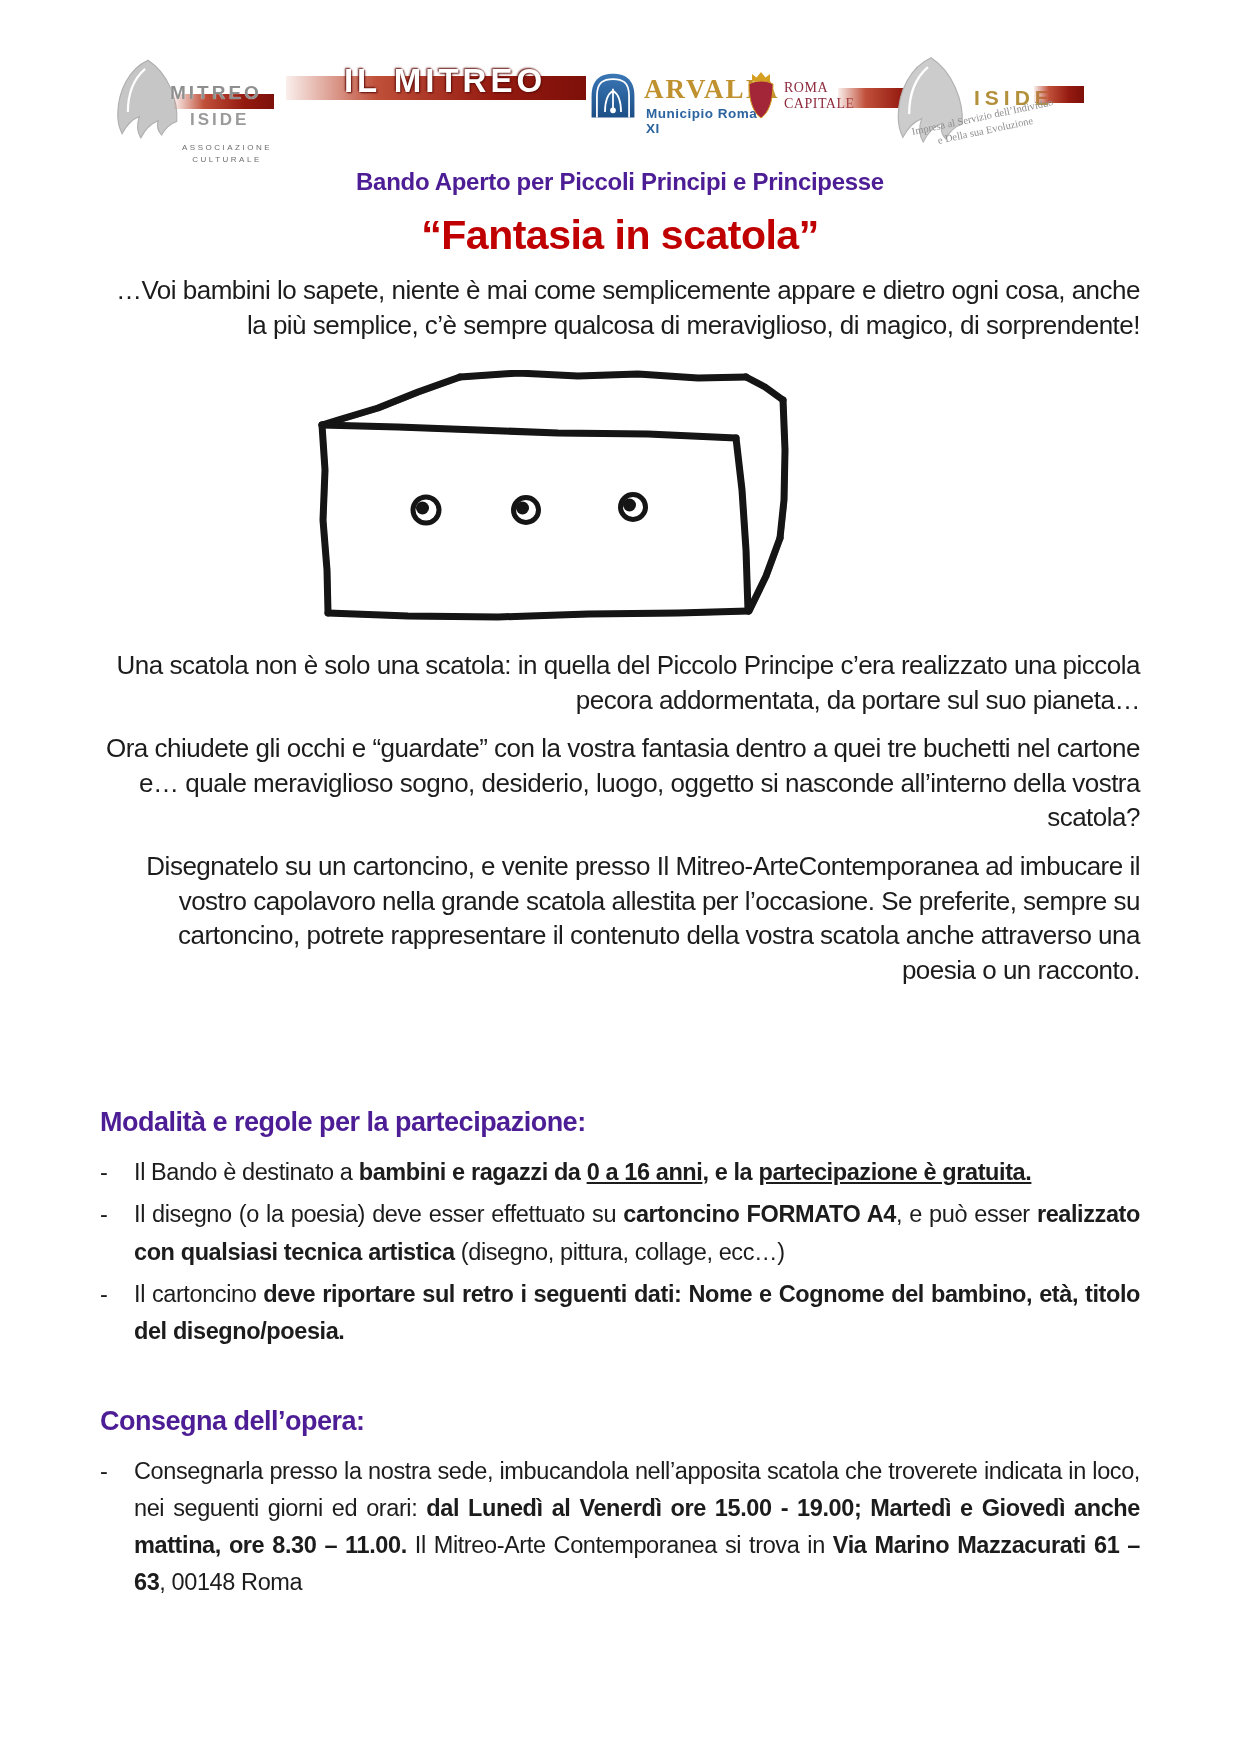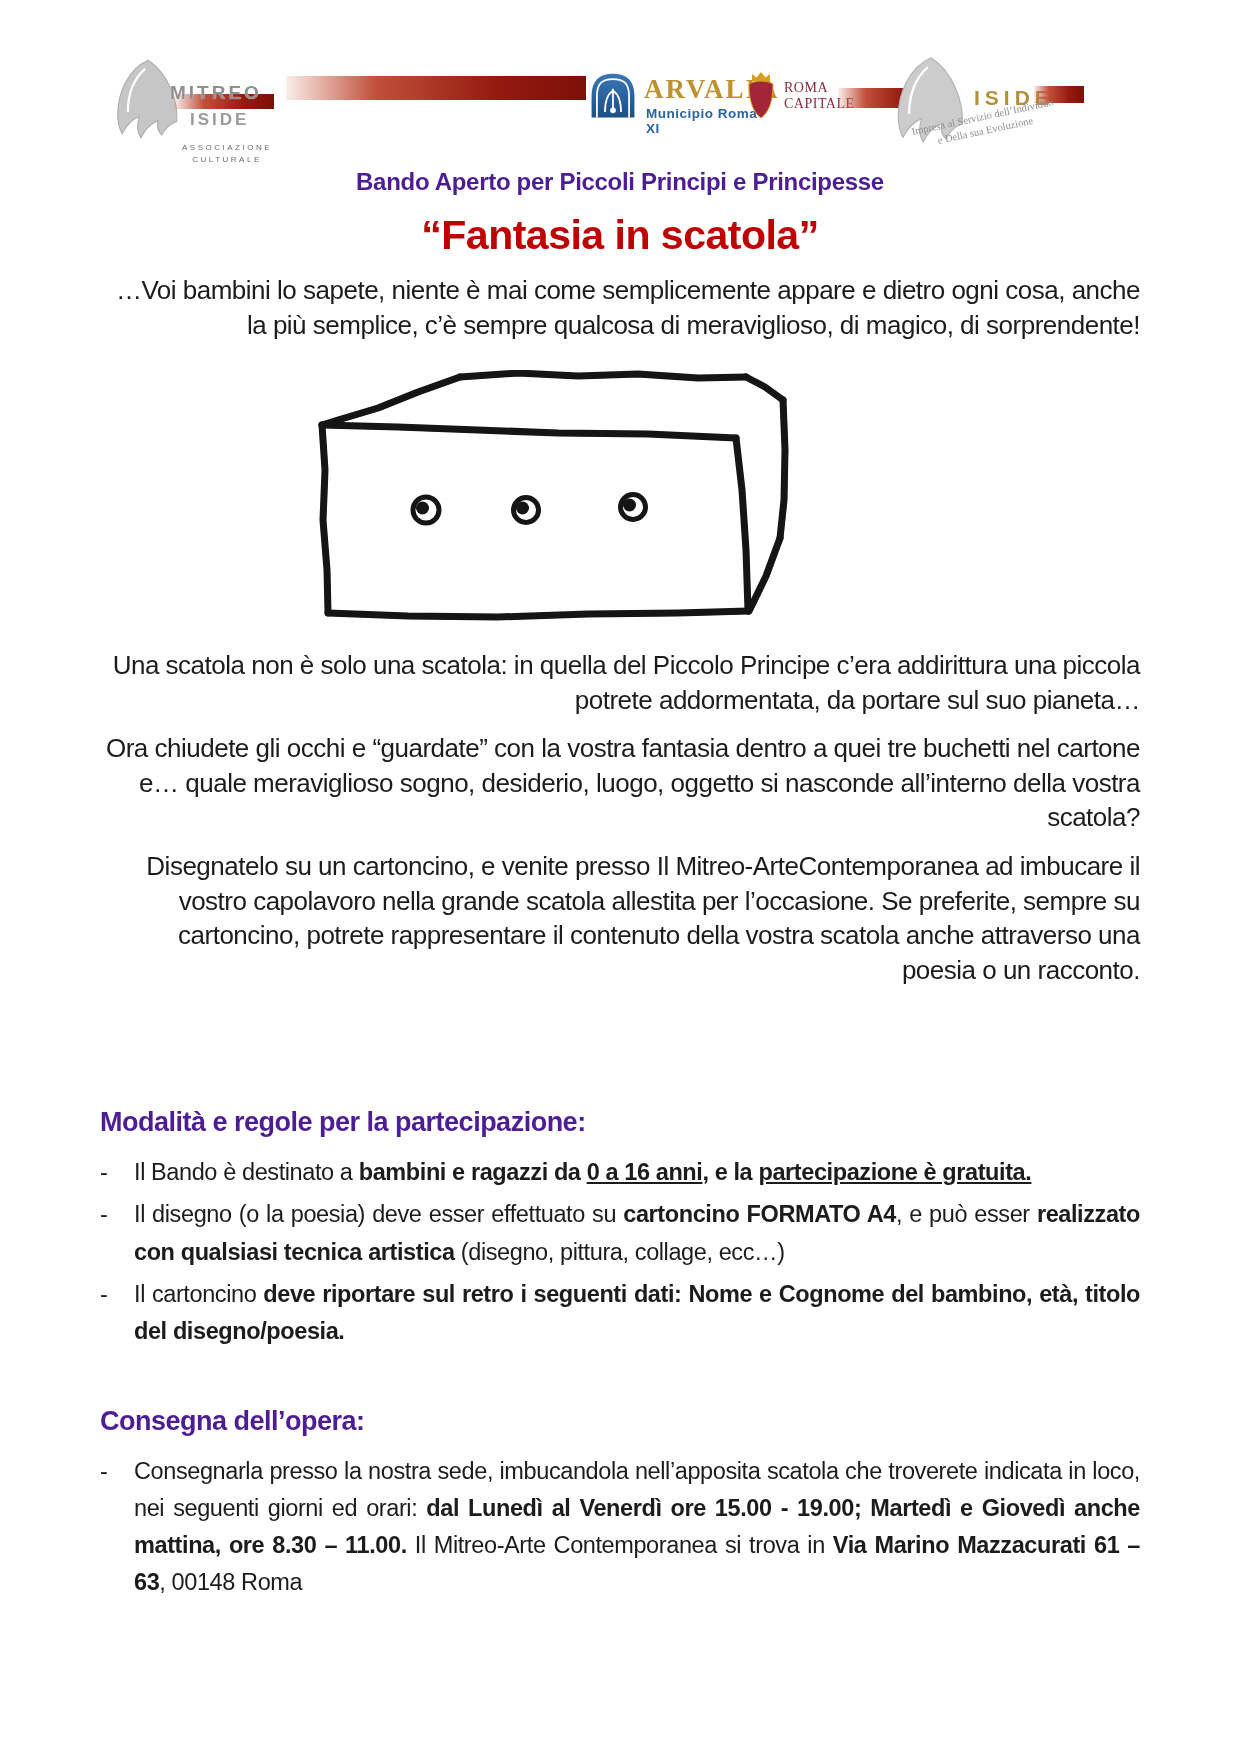--- a/index.html
+++ b/index.html
@@ -75,20 +75,21 @@
       <div class="mi-line1">MITREO</div>
       <div class="mi-line2">ISIDE</div>
       <div class="mi-sub">
         <div>ASSOCIAZIONE</div>
         <div>CULTURALE</div>
       </div>
     </div>
 
     <div class="logo" style="left:286px;top:62px;width:300px;height:52px;">
       <div class="ilm-band redband"></div>
+      <div class="ilm-text">IL MITREO</div>
     </div>
 
     <div class="logo" style="left:588px;top:70px;width:180px;height:60px;">
       <svg width="50" height="52" viewBox="0 0 56 56">
         <defs>
           <linearGradient id="gArv" x1="0" y1="0" x2="0" y2="1">
             <stop offset="0" stop-color="#3a77b5"></stop>
               <stop offset="1" stop-color="#1c4f86"></stop>
           </linearGradient>
         </defs>
@@ -160,21 +161,21 @@
           <circle cx="108" cy="140" r="13" fill="none" stroke="#151515" stroke-width="5"></circle>
           <circle cx="104.5" cy="138" r="6.5" fill="#151515"></circle>
           <circle cx="208" cy="140" r="12.5" fill="none" stroke="#151515" stroke-width="5"></circle>
           <circle cx="204.5" cy="138" r="6.5" fill="#151515"></circle>
           <circle cx="315" cy="137" r="12.5" fill="none" stroke="#151515" stroke-width="5"></circle>
           <circle cx="311.5" cy="135" r="6.5" fill="#151515"></circle>
         </g>
       </svg>
     </div>
 
-    <p class="intro-p gap">Una scatola non è solo una scatola: in quella del Piccolo Principe c’era addirittura una piccola potrete addormentata, da portare sul suo pianeta…</p>
+    <p class="intro-p gap">Una scatola non è solo una scatola: in quella del Piccolo Principe c’era realizzato una piccola pecora addormentata, da portare sul suo pianeta…</p>
     <p class="intro-p">Ora chiudete gli occhi e “guardate” con la vostra fantasia dentro a quei tre buchetti nel cartone e… quale meraviglioso sogno, desiderio, luogo, oggetto si nasconde all’interno della vostra scatola?</p>
     <p class="intro-p">Disegnatelo su un cartoncino, e venite presso Il Mitreo-ArteContemporanea ad imbucare il vostro capolavoro nella grande scatola allestita per l’occasione. Se preferite, sempre su cartoncino, potrete rappresentare il contenuto della vostra scatola anche attraverso una poesia o un racconto.</p>
 
     <h2 class="section-heading h-modalita">Modalità e regole per la partecipazione:</h2>
     <div class="bullets">
       <div class="bullet">
         <span class="dash">-</span>
         <p><span>Il Bando è destinato a </span><span class="b">bambini e ragazzi da </span><span class="b u">0 a 16 anni</span><span class="b">, e la </span><span class="b u">partecipazione è gratuita.</span></p>
       </div>
       <div class="bullet">

